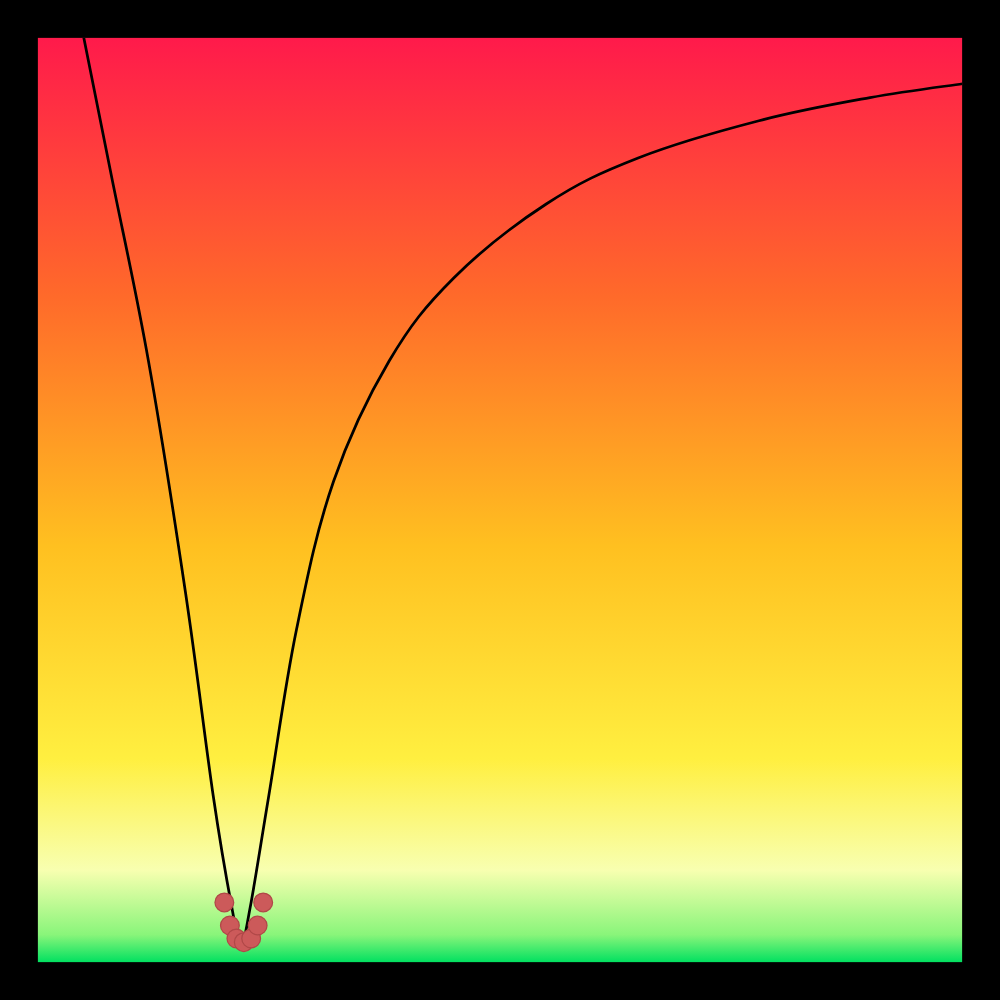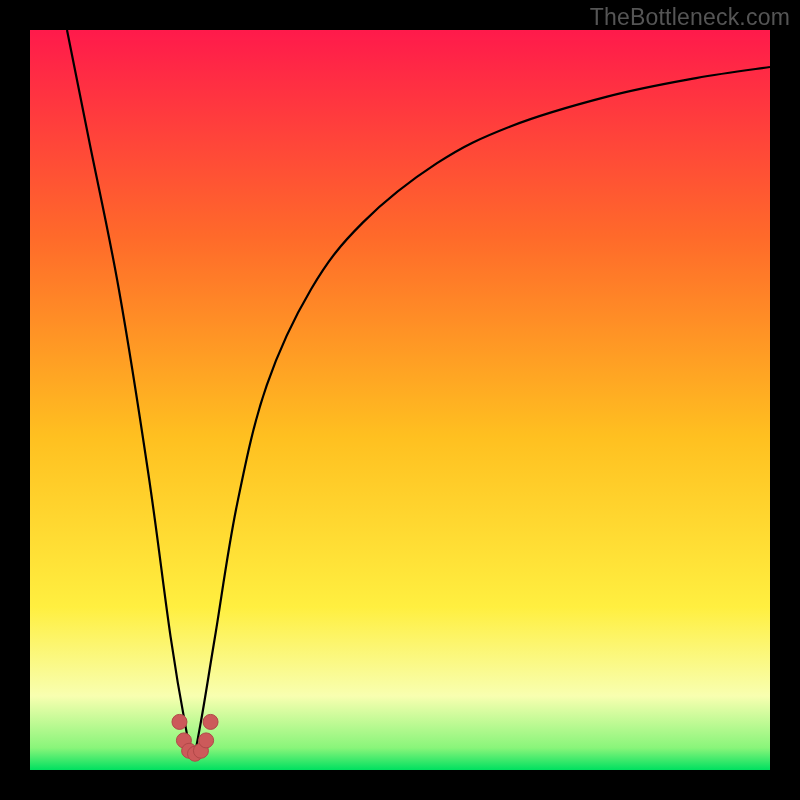--- a/index.html
+++ b/index.html
@@ -35,21 +35,20 @@
     letter-spacing: 0.2px;
     z-index: 5;
   }
   svg { display: block; }
 </style>
 </head>
 <body>
 
 <div class="frame">
 
-  <div class="watermark">TheBottleneck.com</div>
 
   <div class="plot">
     <svg id="chart-svg" width="740" height="740" viewBox="0 0 740 740" preserveAspectRatio="none">
       <defs>
         <linearGradient id="bg-grad" x1="0" y1="0" x2="0" y2="1">
           <stop id="g0" offset="0%" stop-color="#ff1a4b"></stop>
           <stop id="g1" offset="28%" stop-color="#ff6a2a"></stop>
           <stop id="g2" offset="55%" stop-color="#ffc020"></stop>
           <stop id="g3" offset="78%" stop-color="#ffef40"></stop>
           <stop id="g4" offset="90%" stop-color="#f8ffb0"></stop>

